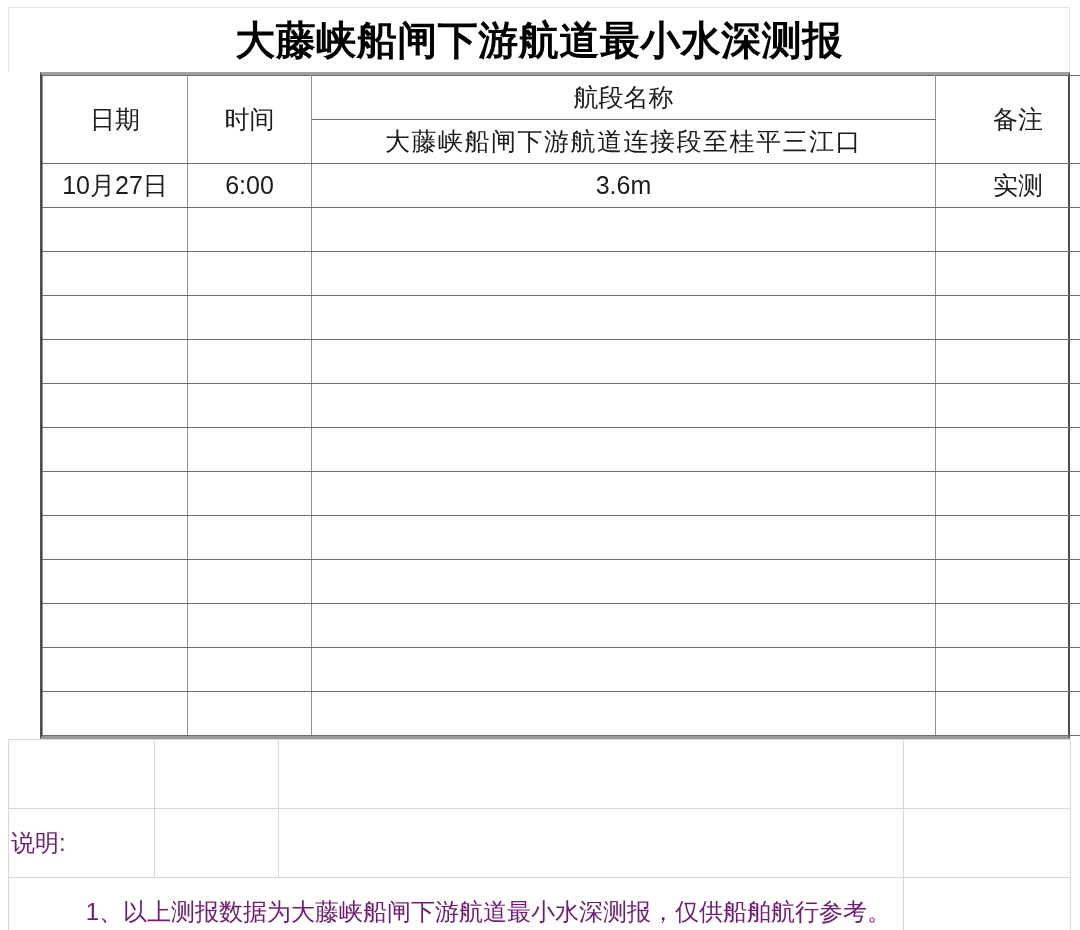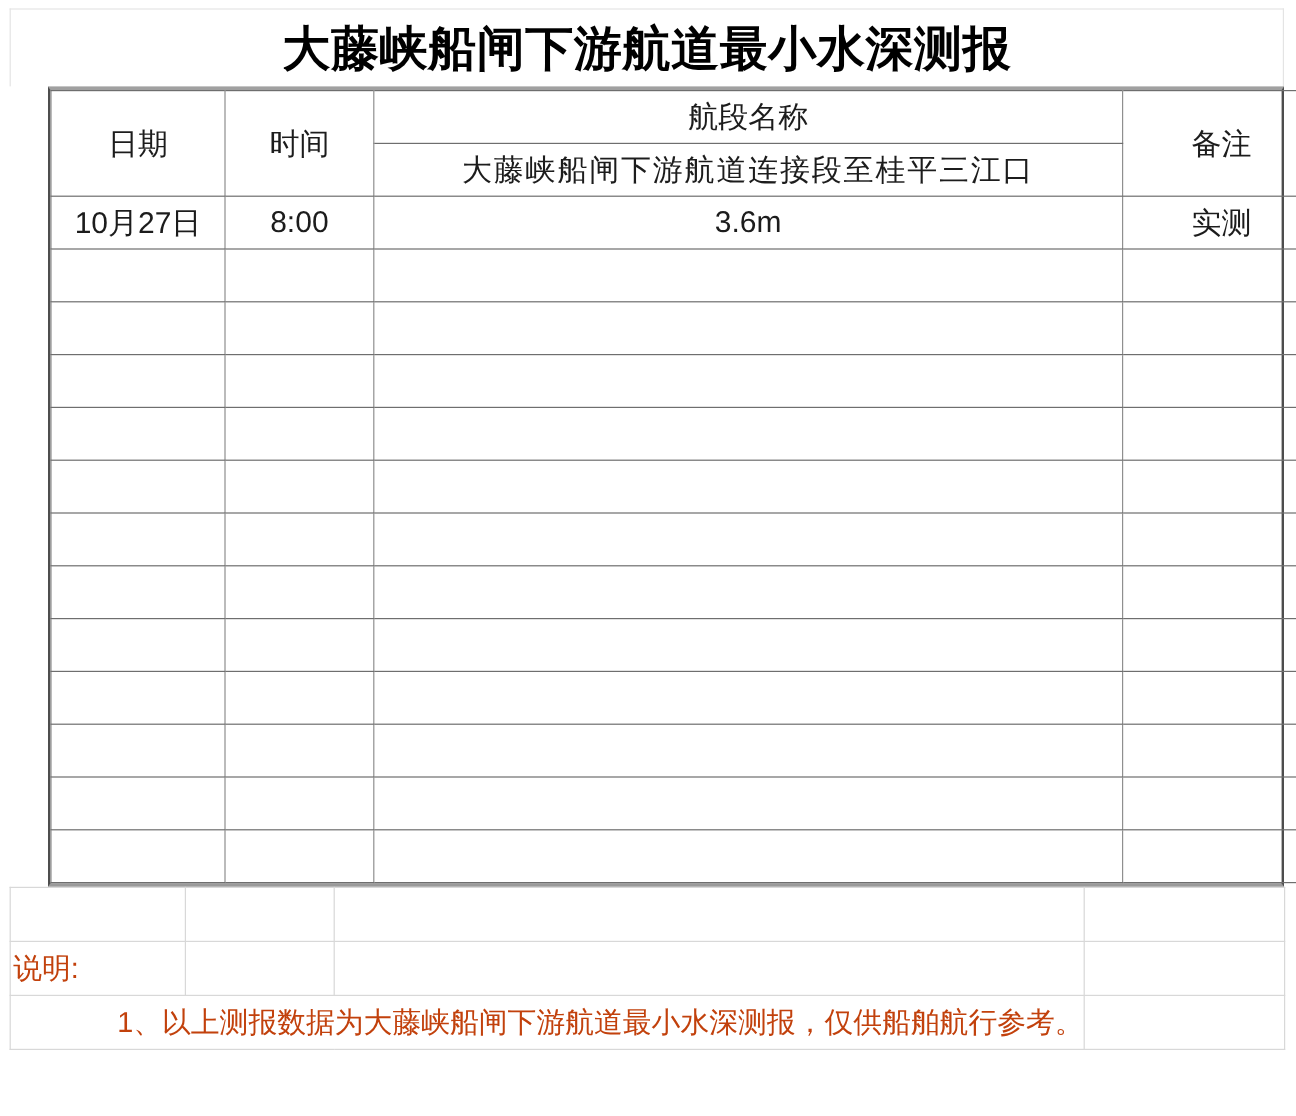--- a/index.html
+++ b/index.html
@@ -64,24 +64,24 @@
   }
   
   table.foot {
     width: 100%;
     border-collapse: collapse;
     table-layout: fixed;
   }
   table.foot td {
     border: 1px solid #d8d8d8;
     height: 44px;
-    padding: 0;
+    padding: 12px;
     vertical-align: middle;
     font-size: 24px;
-    color: #c2410c;
+    color: #701a75;
     overflow: hidden;
     white-space: nowrap;
   }
   table.foot td.label-cell {
     text-align: left;
     padding-left: 2px;
   }
   table.foot td.note-cell {
     text-align: right;
     padding-left: 22px;
@@ -107,21 +107,21 @@
           <td rowspan="2">日期</td>
           <td rowspan="2">时间</td>
           <td>航段名称</td>
           <td rowspan="2">备注</td>
         </tr>
         <tr>
           <td class="section-sub">大藤峡船闸下游航道连接段至桂平三江口</td>
         </tr>
         <tr>
           <td>10月27日</td>
-          <td>8:00</td>
+          <td>6:00</td>
           <td>3.6m</td>
           <td>实测</td>
         </tr>
       </tbody>
       <tbody id="empty-rows">
           <tr>
             <td></td>
             <td></td>
             <td></td>
             <td></td>

